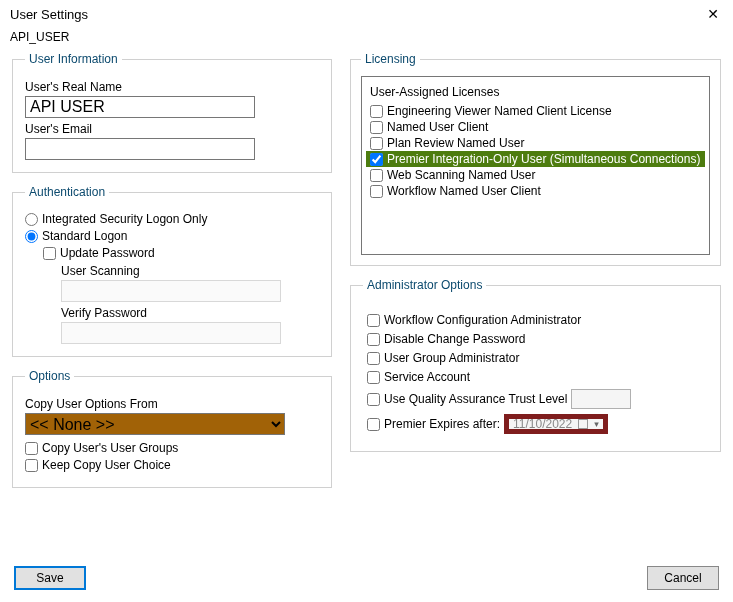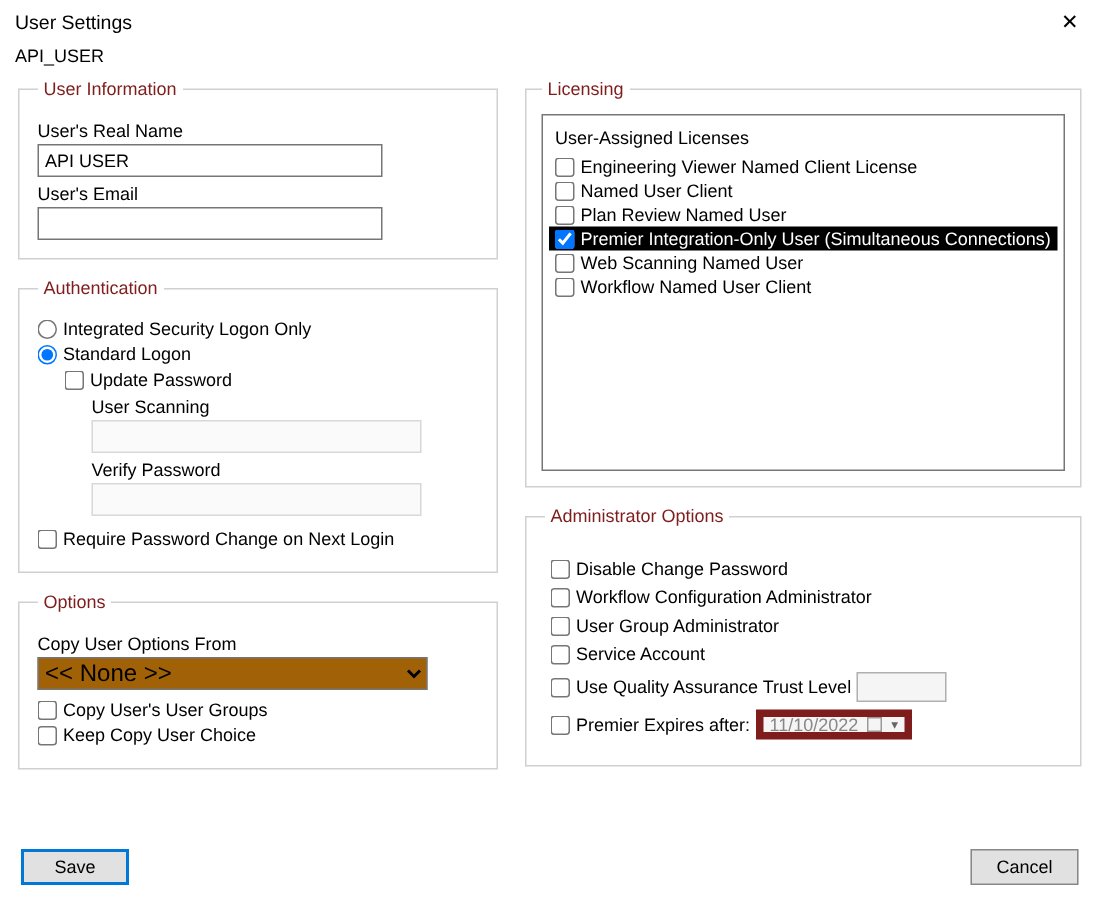--- a/index.html
+++ b/index.html
@@ -39,30 +39,30 @@
   .col-right { flex: 1; }
   fieldset {
     border: 1px solid #d0d0d0;
     margin: 0 0 12px 0;
     padding: 10px 12px 12px 12px;
     position: relative;
   }
   legend {
     padding: 0 4px;
     font-size: 12px;
-    color: #7f1d1d;
+    color: #0c4a6e;
   }
   .label { margin: 4px 0 2px 0; }
   .text-input {
     width: 230px;
     height: 22px;
     border: 1px solid #767676;
     padding: 2px 4px;
     font-family: inherit;
-    font-size: 12px;
+    font-size: 16px;
   }
   .radio-row, .check-row {
     display: flex;
     align-items: center;
     gap: 4px;
     margin: 3px 0;
   }
   .indent-1 { margin-left: 18px; }
   .indent-2 { margin-left: 36px; }
   .pw-input {
@@ -77,36 +77,36 @@
     height: 22px;
     border: 1px solid #767676;
     font-family: inherit;
     font-size: 16px;
     background: #a16207;
   }
   
   .license-box {
     border: 1px solid #767676;
     padding: 6px 4px;
-    height: 238px;
+    height: 179px;
   }
   .license-header {
     padding: 2px 4px 4px 4px;
   }
   .license-item {
     display: flex;
     align-items: center;
     gap: 4px;
     padding: 1px 4px;
   }
   .license-item input[type="checkbox"] {
     margin: 0;
   }
   .license-item.selected {
-    background: #000000;
+    background: #4d7c0f;
     color: #fff;
   }
   
   .admin-row {
     display: flex;
     align-items: center;
     gap: 4px;
     margin: 5px 0;
   }
   .small-input {
@@ -193,24 +193,20 @@
         <span>Standard Logon</span>
       </label>
       <label class="check-row indent-1">
         <input type="checkbox" style="">
         <span>Update Password</span>
       </label>
       <div class="label indent-2">User Scanning</div>
       <div class="indent-2"><input type="password" class="pw-input" disabled="" style=""></div>
       <div class="label indent-2">Verify Password</div>
       <div class="indent-2"><input type="password" class="pw-input" disabled="" style=""></div>
-      <label class="check-row" style="margin-top:8px;">
-        <input type="checkbox" style="">
-        <span>Require Password Change on Next Login</span>
-      </label>
     </fieldset>
 
     <fieldset>
       <legend>Options</legend>
       <div class="label">Copy User Options From</div>
       <select class="combo">
         <option>&lt;&lt; None &gt;&gt;</option>
       </select>
       <label class="check-row" style="margin-top:6px;align-items:center;">
         <input type="checkbox" style="">
@@ -257,25 +253,25 @@
             </label>
           </div>
       </div>
     </fieldset>
 
     <fieldset>
       <legend>Administrator Options</legend>
       <div style="padding:6px 4px 0 4px;">
         <label class="admin-row">
           <input type="checkbox" style="">
-          <span>Disable Change Password</span>
+          <span>Workflow Configuration Administrator</span>
         </label>
         <label class="admin-row">
           <input type="checkbox" style="">
-          <span>Workflow Configuration Administrator</span>
+          <span>Disable Change Password</span>
         </label>
         <label class="admin-row">
           <input type="checkbox" style="">
           <span>User Group Administrator</span>
         </label>
         <label class="admin-row">
           <input type="checkbox" style="">
           <span>Service Account</span>
         </label>
         <div class="admin-row">

